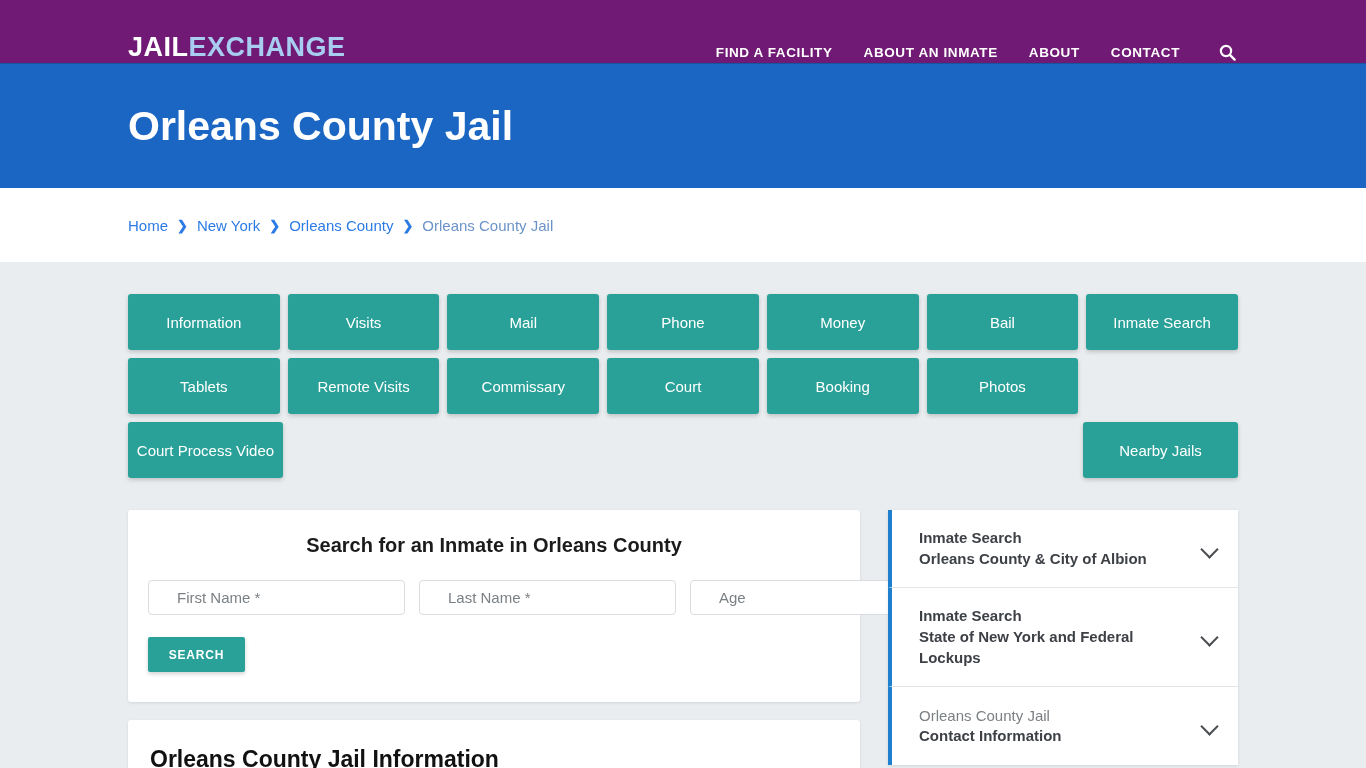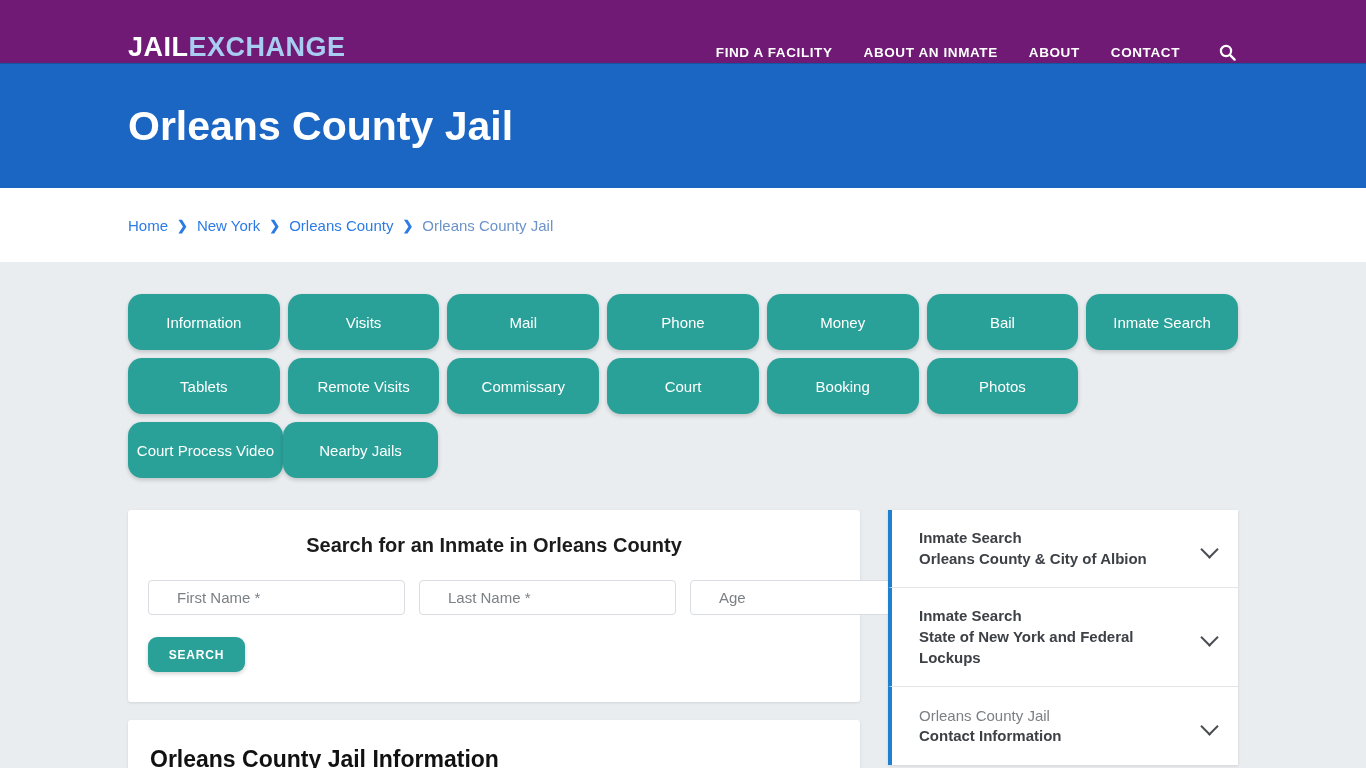--- a/index.html
+++ b/index.html
@@ -106,33 +106,33 @@
     display: grid;
     grid-template-columns: repeat(7, 1fr);
     gap: 8px;
   }
   .tbtn {
     background: #2aa198;
     color: #ffffff;
     font-size: 15px;
     height: 56px;
     border: none;
-    border-radius: 14px;
+    border-radius: 3px;
     display: flex;
     align-items: center;
     justify-content: center;
     box-shadow: 0 2px 4px rgba(0,0,0,0.18);
     cursor: pointer;
     white-space: nowrap;
     font-family: "Liberation Sans", sans-serif;
     overflow: hidden;
   }
   .btn-row3 {
     display: flex;
-    justify-content: flex-start;
+    justify-content: space-between;
     gap: 0;
     margin-top: 8px;
   }
   .btn-row3 .tbtn { width: 155px; padding: 0 2px; }
 
   
   .cols {
     display: flex;
     gap: 28px;
     margin-top: 32px;
@@ -185,21 +185,21 @@
       calc(100% - 14px) 15px;
     background-size: 6px 6px, 6px 6px;
     background-repeat: no-repeat;
     color: #55595e;
   }
   .search-submit {
     margin-top: 22px;
     background: #2aa198;
     color: #ffffff;
     border: none;
-    border-radius: 9px;
+    border-radius: 2px;
     height: 35px;
     width: 97px;
     font-size: 12px;
     font-weight: bold;
     letter-spacing: 0.8px;
     cursor: pointer;
     box-shadow: 0 2px 4px rgba(0,0,0,0.18);
     font-family: "Liberation Sans", sans-serif;
   }
 

